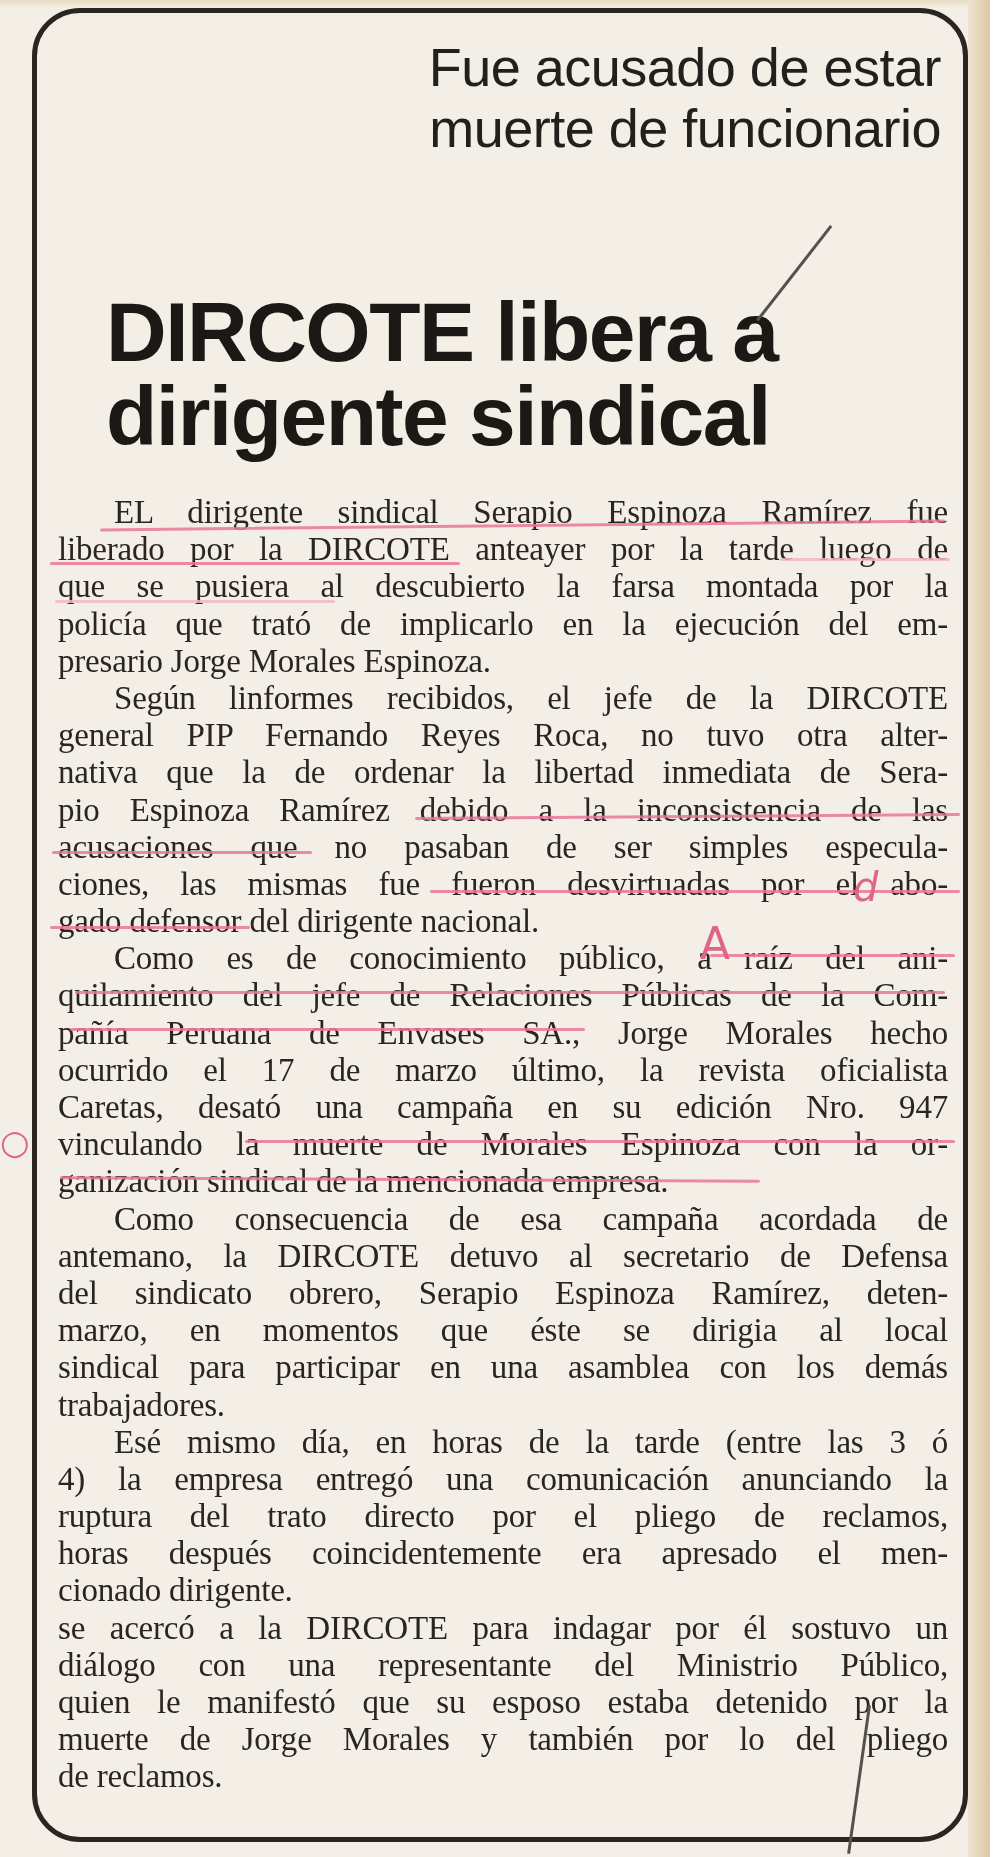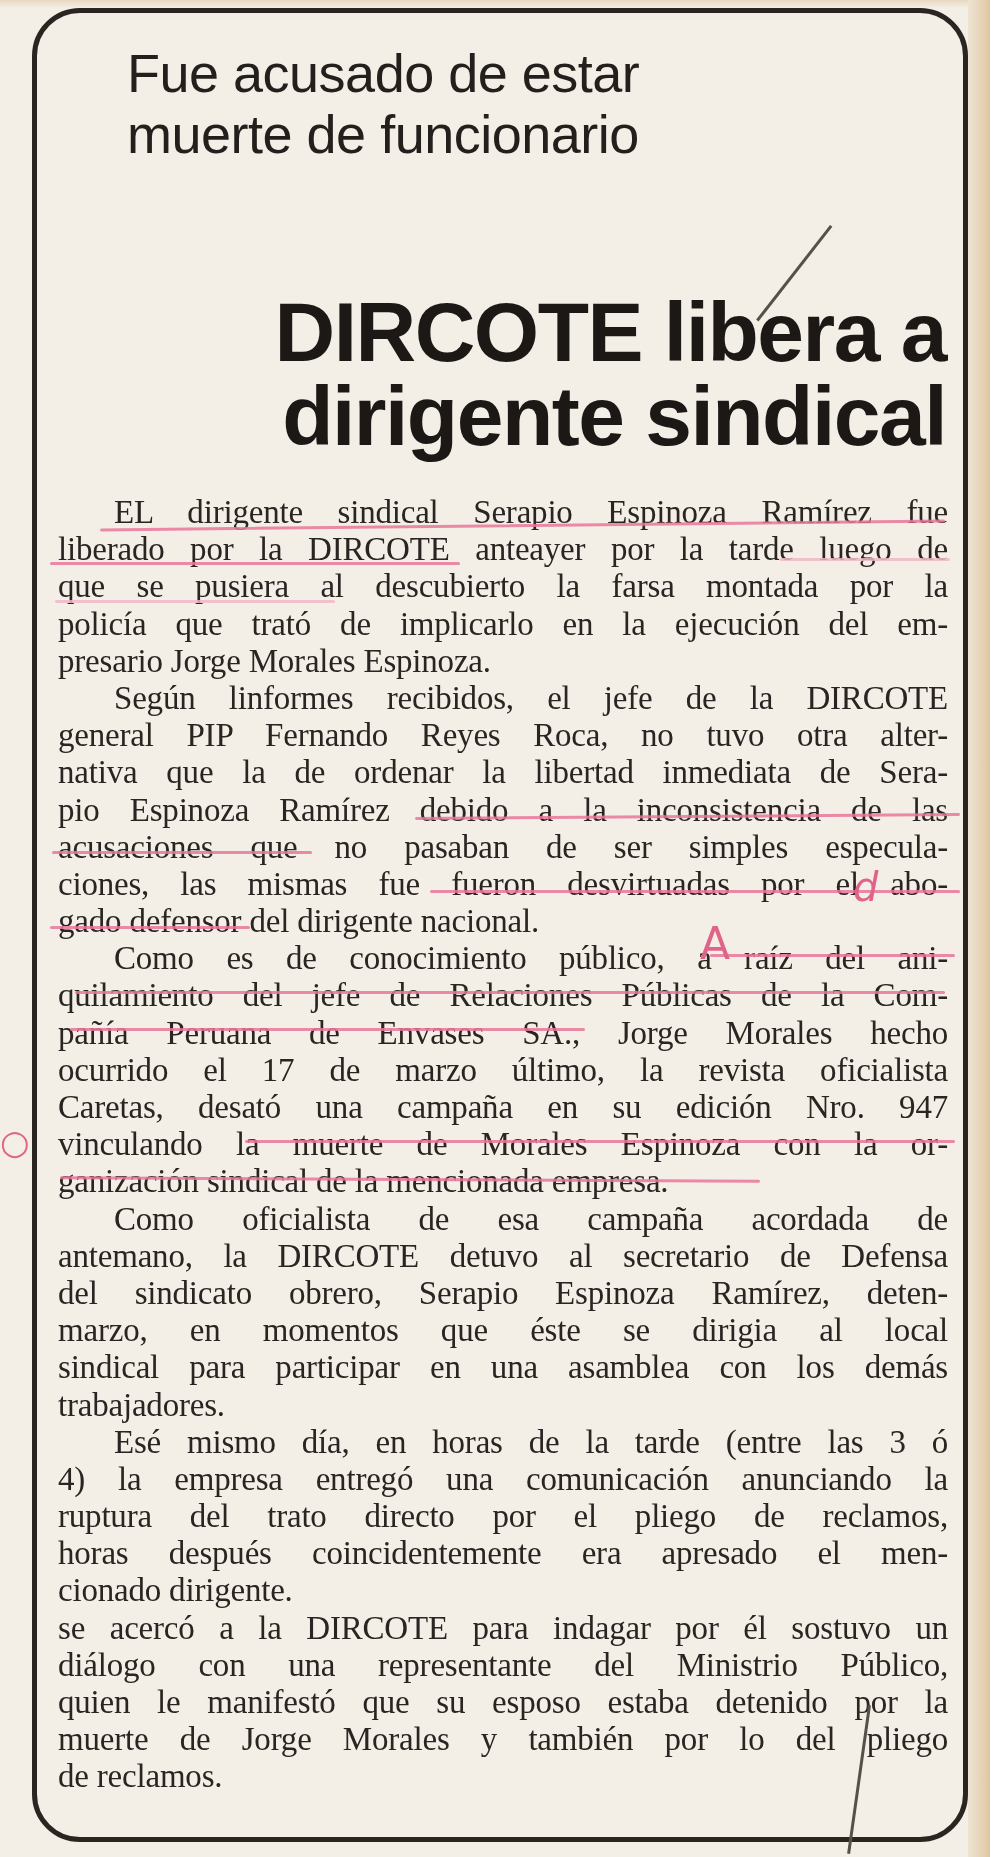--- a/index.html
+++ b/index.html
@@ -30,33 +30,32 @@
     border-radius: 48px;
     box-sizing: border-box;
   }
   .kicker {
     position: absolute; left: 110px; top: 26px;
     width: 820px;
     font-family: "Liberation Sans", sans-serif;
     font-size: 54px; line-height: 61px;
     color: #231f1d;
     letter-spacing: -0.5px;
-    margin: 17px; font-weight: normal;
+    margin: 11px; font-weight: normal; text-align: right;
   }
   .kicker span { display: block; white-space: nowrap; }
   .headline {
     position: absolute; left: 106px; top: 290px;
     width: 840px;
     font-family: "Liberation Sans", sans-serif;
     font-weight: bold;
     font-size: 84px; line-height: 84px;
     color: #1c1816;
     letter-spacing: -1.5px;
     margin: 0;
-    text-align: right;
   }
   .headline span { display: block; white-space: nowrap; }
   .body {
     position: absolute; left: 58px; top: 494px;
     width: 890px;
     font-family: "Liberation Serif", serif;
     font-size: 33px; line-height: 37.2px;
     color: #2a2523;
     letter-spacing: -0.2px;
   }
@@ -106,21 +105,21 @@
     <span class="ln">acusaciones que no pasaban de ser simples especula-</span>
     <span class="ln">ciones, las mismas fue fueron desvirtuadas por el abo-</span>
     <span class="ln last">gado defensor del dirigente nacional.</span>
     <span class="ln indent">Como es de conocimiento público, a raíz del ani-</span>
     <span class="ln">quilamiento del jefe de Relaciones Públicas de la Com-</span>
     <span class="ln">pañía Peruana de Envases SA., Jorge Morales hecho</span>
     <span class="ln">ocurrido el 17 de marzo último, la revista  oficialista</span>
     <span class="ln">Caretas, desató una campaña en su edición Nro. 947</span>
     <span class="ln">vinculando la muerte de Morales Espinoza con la or-</span>
     <span class="ln last">ganización sindical de la mencionada empresa.</span>
-    <span class="ln indent">Como oficialista de esa campaña acordada de</span>
+    <span class="ln indent">Como consecuencia de esa campaña acordada de</span>
     <span class="ln">antemano, la DIRCOTE  detuvo al secretario de Defensa</span>
     <span class="ln">del sindicato obrero, Serapio Espinoza Ramírez, deten-</span>
     <span class="ln">marzo,  en  momentos  que  éste  se  dirigia  al  local</span>
     <span class="ln">sindical para participar  en una asamblea con los demás</span>
     <span class="ln last">trabajadores.</span>
     <span class="ln indent">Esé mismo día, en horas de la tarde (entre las 3 ó</span>
     <span class="ln">4) la empresa entregó una comunicación anunciando la</span>
     <span class="ln">ruptura del trato directo por el pliego de reclamos,</span>
     <span class="ln">horas después coincidentemente   era apresado el men-</span>
     <span class="ln last">cionado dirigente.</span>

